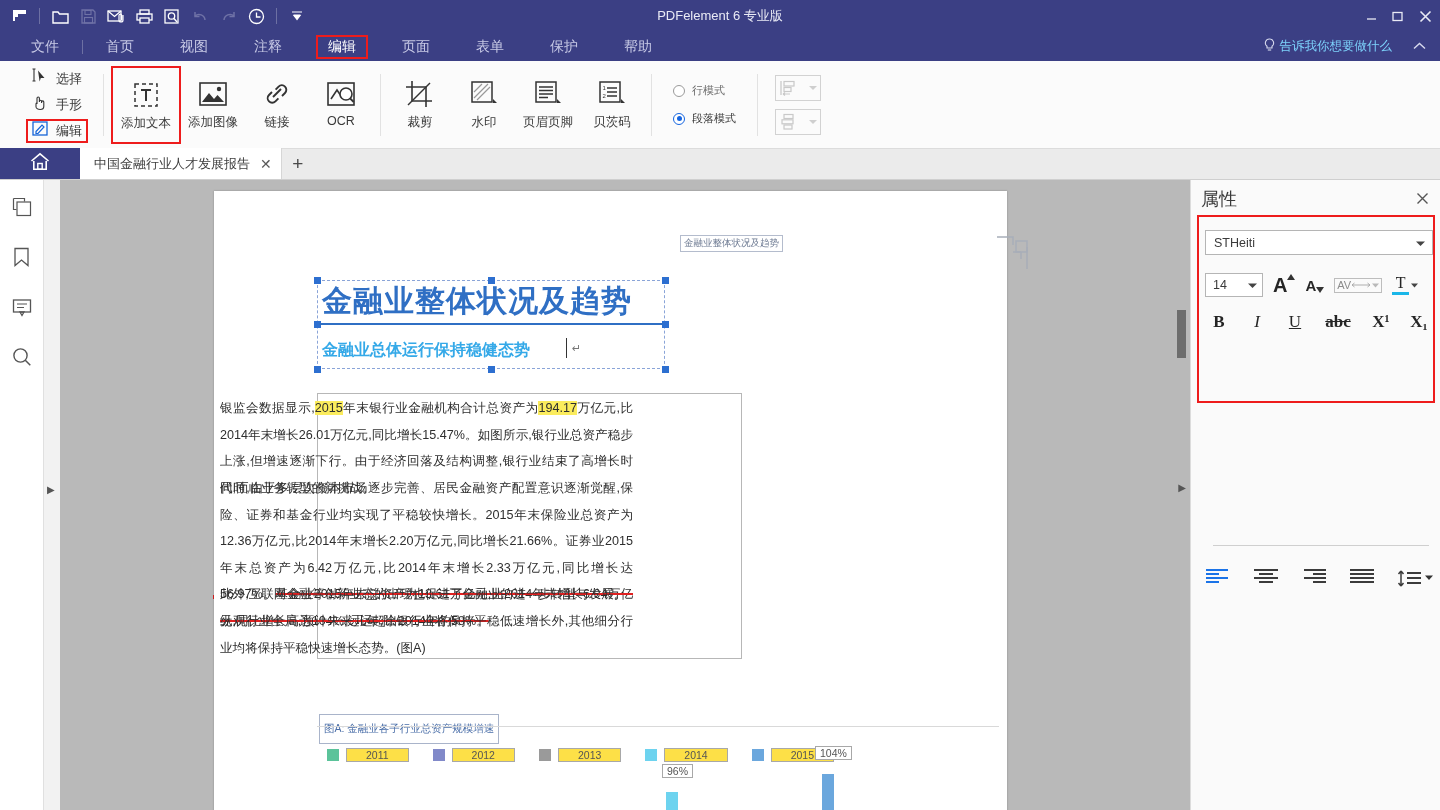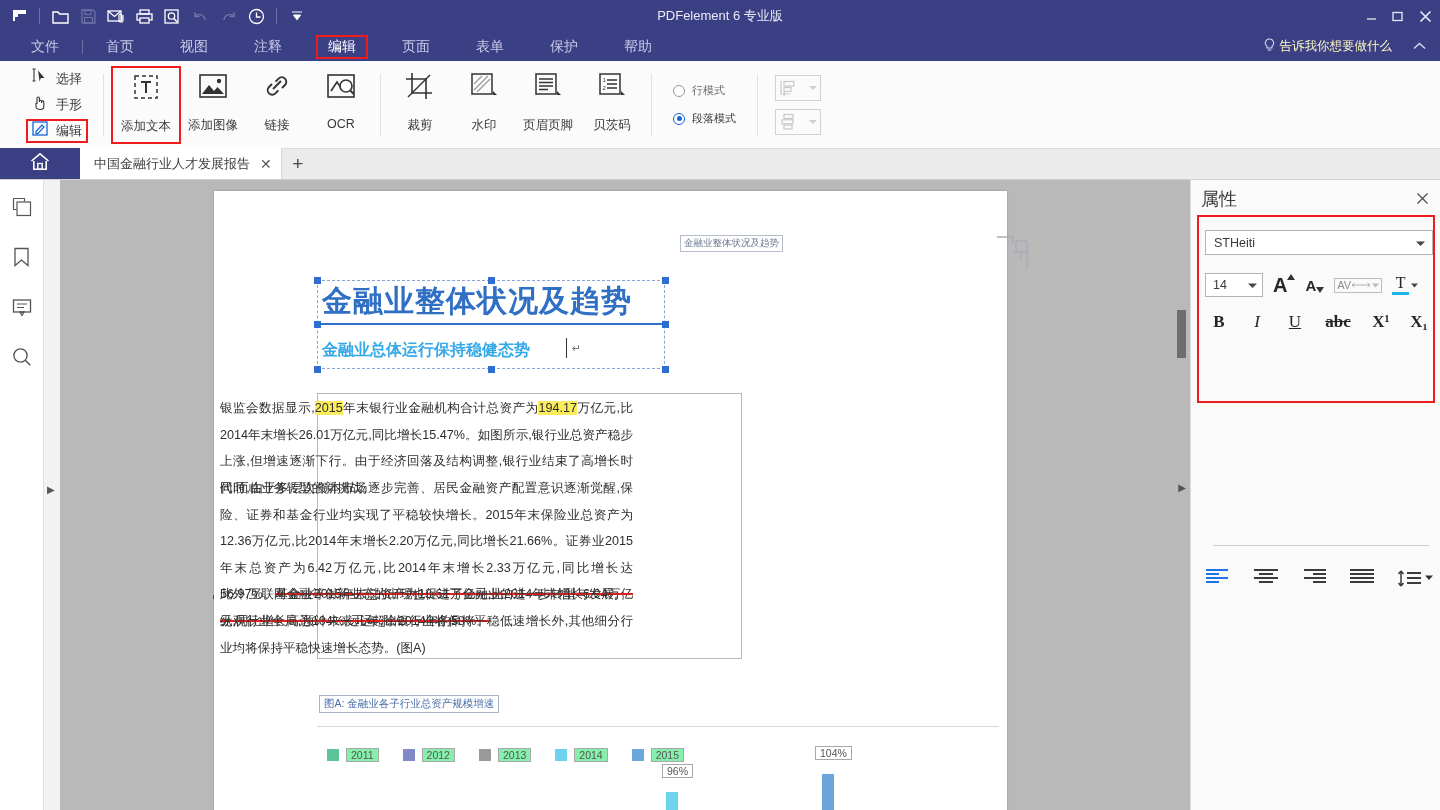--- a/index.html
+++ b/index.html
@@ -44,21 +44,21 @@
   .menu-item {
     color: #c8cae6; font-size: 14px; padding: 3px 12px; margin: 0 11px;
     white-space: nowrap;
   }
   .menu-item.active {
     color: #ffffff; border: 2px solid #ee1c1c; padding: 1px 10px;
   }
   .menu-sep { width: 1px; height: 14px; background: #6d70a3; }
   .tellme {
     position: absolute; right: 48px; top: 0; height: 29px; display: flex; align-items: center;
-    color: #fef9c3; font-size: 12.5px; gap: 4px;
+    color: #7dd3fc; font-size: 12.5px; gap: 4px;
   }
   .ribbon-collapse {
     position: absolute; right: 14px; top: 0; height: 29px;
     display: flex; align-items: center; color: #d8daee; font-size: 12px;
   }
 
   
   .ribbon {
     position: absolute; top: 61px; left: 0; width: 1440px; height: 88px;
     background: #fbfbfb; border-bottom: 1px solid #dcdcdc;
@@ -71,21 +71,21 @@
   .tool-stack { display: flex; flex-direction: column; justify-content: center; padding: 0 8px 0 26px; gap: 2px; }
   .tool-row {
     display: flex; align-items: center; gap: 7px; padding: 2px 6px; height: 24px;
   }
   .tool-row.boxed { border: 2px solid #ee1c1c; padding: 0 4px; }
   .tool-row-label { font-size: 13px; color: #3a3a3a; }
 
   
   .big-btn {
     width: 64px; height: 76px; display: flex; flex-direction: column;
-    align-items: center; justify-content: flex-start; padding-top: 0; gap: 12px;
+    align-items: center; justify-content: flex-start; padding-top: 8px; gap: 1px;
   }
   .big-btn.boxed { border: 2px solid #ee1c1c; width: 70px; height: 78px; }
   .big-btn-icon { height: 38px; display: flex; align-items: center; justify-content: center; }
   .big-btn-label { font-size: 12.5px; color: #3a3a3a; white-space: nowrap; }
 
   
   .radio-group { display: flex; flex-direction: column; justify-content: center; gap: 13px; padding: 0 14px; }
   .radio-row { display: flex; align-items: center; gap: 7px; font-size: 11px; }
   .radio-dot {
     width: 12px; height: 12px; border-radius: 50%; border: 1.4px solid #9a9a9a; background: #fff;
@@ -197,30 +197,30 @@
   .para {
     position: absolute; left: 0; width: 425px;
     font-size: 12.6px; line-height: 26.5px; color: #2e2e2e;
     padding: 0 6px; text-align: justify;
   }
   .hl { background: #fbec5d; }
   .strike { text-decoration: line-through; text-decoration-color: #e02020; text-decoration-thickness: 1.6px; }
 
   
   .fig-cap {
-    position: absolute; left: 105px; top: 504px;
-    border: 1px solid #a9b4ca; padding: 1px 4px;
+    position: absolute; left: 105px; top: 523px;
+    border: 1px solid #a9b4ca; padding: 7px 4px;
     font-size: 10.5px; color: #4a6ea8; white-space: nowrap;
   }
   .fig-rule { position: absolute; left: 103px; top: 535px; width: 682px; height: 1px; background: #d9d9d9; }
   .legend { position: absolute; left: 113px; top: 557px; display: flex; gap: 24px; align-items: center; }
   .legend-item { display: flex; align-items: center; gap: 7px; }
   .legend-swatch { width: 12px; height: 12px; }
   .legend-label {
-    border: 1px solid #a8a8a8; padding: 0px 4px; font-size: 10.5px; color: #555; background: #86efac;
+    border: 1px solid #a8a8a8; padding: 0px 19px; font-size: 10.5px; color: #555; background: #fde047;
   }
   .bar { position: absolute; bottom: 0; width: 12px; }
   .bar-lbl {
     position: absolute; border: 1px solid #a8a8a8; padding: 0px 4px;
     font-size: 10.5px; color: #555; background: #fff; white-space: nowrap;
   }
   .chart-zone { position: absolute; left: 0; top: 570px; width: 793px; height: 70px; }
 
   
   .rightpanel {

